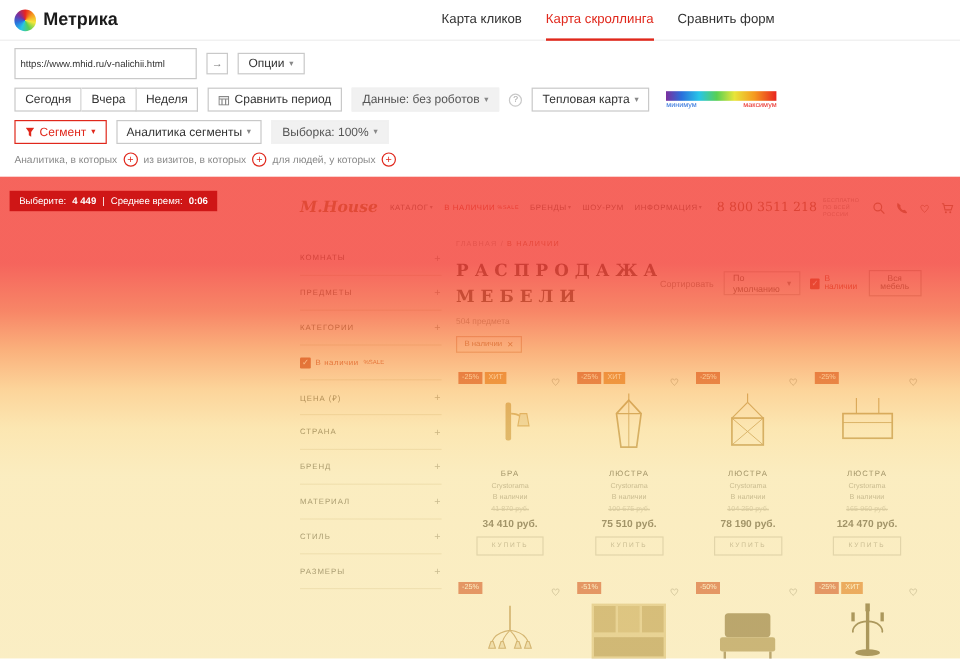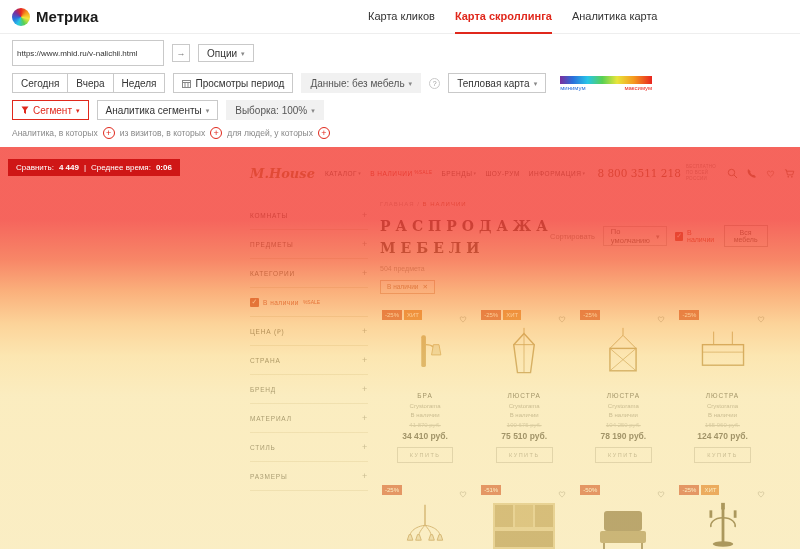--- a/index.html
+++ b/index.html
@@ -10,21 +10,21 @@
   
   .topbar { height:34px; display:flex; align-items:center; padding:3px 12px;
     border-bottom:1px solid #eee; position:relative; flex:0 0 auto; }
   .m-logo { display:flex; align-items:center; gap:6px; }
   .m-logo-circle { width:18px; height:18px; border-radius:50%;
     background:conic-gradient(#e8241f,#f59a1f,#f5e63a,#58d054,#27c5e8,#2a6fdb,#7b2f9e,#e8241f); }
   .m-logo-text { font-size:15px; font-weight:bold; color:#1a1a1a; }
   .tabs { position:absolute; left:368px; top:0; height:34px; display:flex; gap:20px; }
   .tab { font-size:11px; color:#333; display:flex; align-items:center; height:100%;
     border-bottom:2px solid transparent; cursor:pointer; }
-  .tab.active { color:#e0281c; border-bottom-color:#e0281c;font-weight:bold; }
+  .tab.active { color:#e0281c; border-bottom-color:#e0281c; }
 
   
   .controls { padding:6px 12px 4px 12px; flex:0 0 auto; }
   .crow { display:flex; align-items:center; gap:8px; margin-bottom:7px; }
   .url-input { width:152px; height:18px; border:1px solid #c9c9c9; font-size:8px;
     color:#333; padding:12px 4px; font-family:Liberation Sans, sans-serif; }
   .sq-btn { width:18px; height:18px; border:1px solid #c9c9c9; background:#fff;
     font-size:9px; color:#777; display:flex; align-items:center; justify-content:center; }
   .ctl-btn { height:20px; border:1px solid #c9c9c9; background:#fff; display:inline-flex;
     align-items:center; gap:4px; padding:0 8px; font-size:10px; color:#333; white-space:nowrap; }
@@ -127,21 +127,21 @@
 <body>
 
 <header class="topbar">
   <div class="m-logo">
     <span class="m-logo-circle"></span>
     <span class="m-logo-text">Метрика</span>
   </div>
   <nav class="tabs">
     <span class="tab">Карта кликов</span>
     <span class="tab active">Карта скроллинга</span>
-    <span class="tab">Аналитика карта</span>
+    <span class="tab">Сравнить форм</span>
   </nav>
 </header>
 
 <div class="controls">
   <div class="crow">
     <input class="url-input" value="https://www.mhid.ru/v-nalichii.html" style="">
     <button class="sq-btn">→</button>
     <button class="ctl-btn small">
       <span>Опции</span>
       <span class="caret">▾</span>
@@ -154,24 +154,24 @@
       <button class="ctl-btn">Вчера</button>
       <button class="ctl-btn">Неделя</button>
     </div>
     <button class="ctl-btn">
       <svg width="9" height="9" viewBox="0 0 9 9">
           <rect x="0.5" y="1.5" width="8" height="7" fill="none" stroke="#888"></rect>
           <line x1="0.5" y1="3.5" x2="8.5" y2="3.5" stroke="#888"></line>
           <line x1="3" y1="3.5" x2="3" y2="8.5" stroke="#888"></line>
           <line x1="6" y1="3.5" x2="6" y2="8.5" stroke="#888"></line>
         </svg>
-      <span>Просмотры период</span>
+      <span>Сравнить период</span>
     </button>
     <button class="ctl-btn ctl-grey">
-      <span>Данные: без мебель</span>
+      <span>Данные: без роботов</span>
       <span class="caret">▾</span>
     </button>
     <span class="help-circle">?</span>
     <button class="ctl-btn">
       <span>Тепловая карта</span>
       <span class="caret">▾</span>
     </button>
     <div class="legend">
       <div class="legend-bar"></div>
       <div class="legend-labels">
@@ -205,21 +205,21 @@
     <span>из визитов, в которых</span>
     <span class="plus-circle">+</span>
     <span>для людей, у которых</span>
     <span class="plus-circle">+</span>
   </div>
 </div>
 
 <div class="heat-area">
 
   <div class="stats-bar">
-    <span>Сравнить:</span>
+    <span>Выберите:</span>
     <b>4 449</b>
     <span>|</span>
     <span>Среднее время:</span>
     <b>0:06</b>
   </div>
 
   <div class="site">
 
     <div class="site-header">
       <span class="site-logo">M.House</span>

